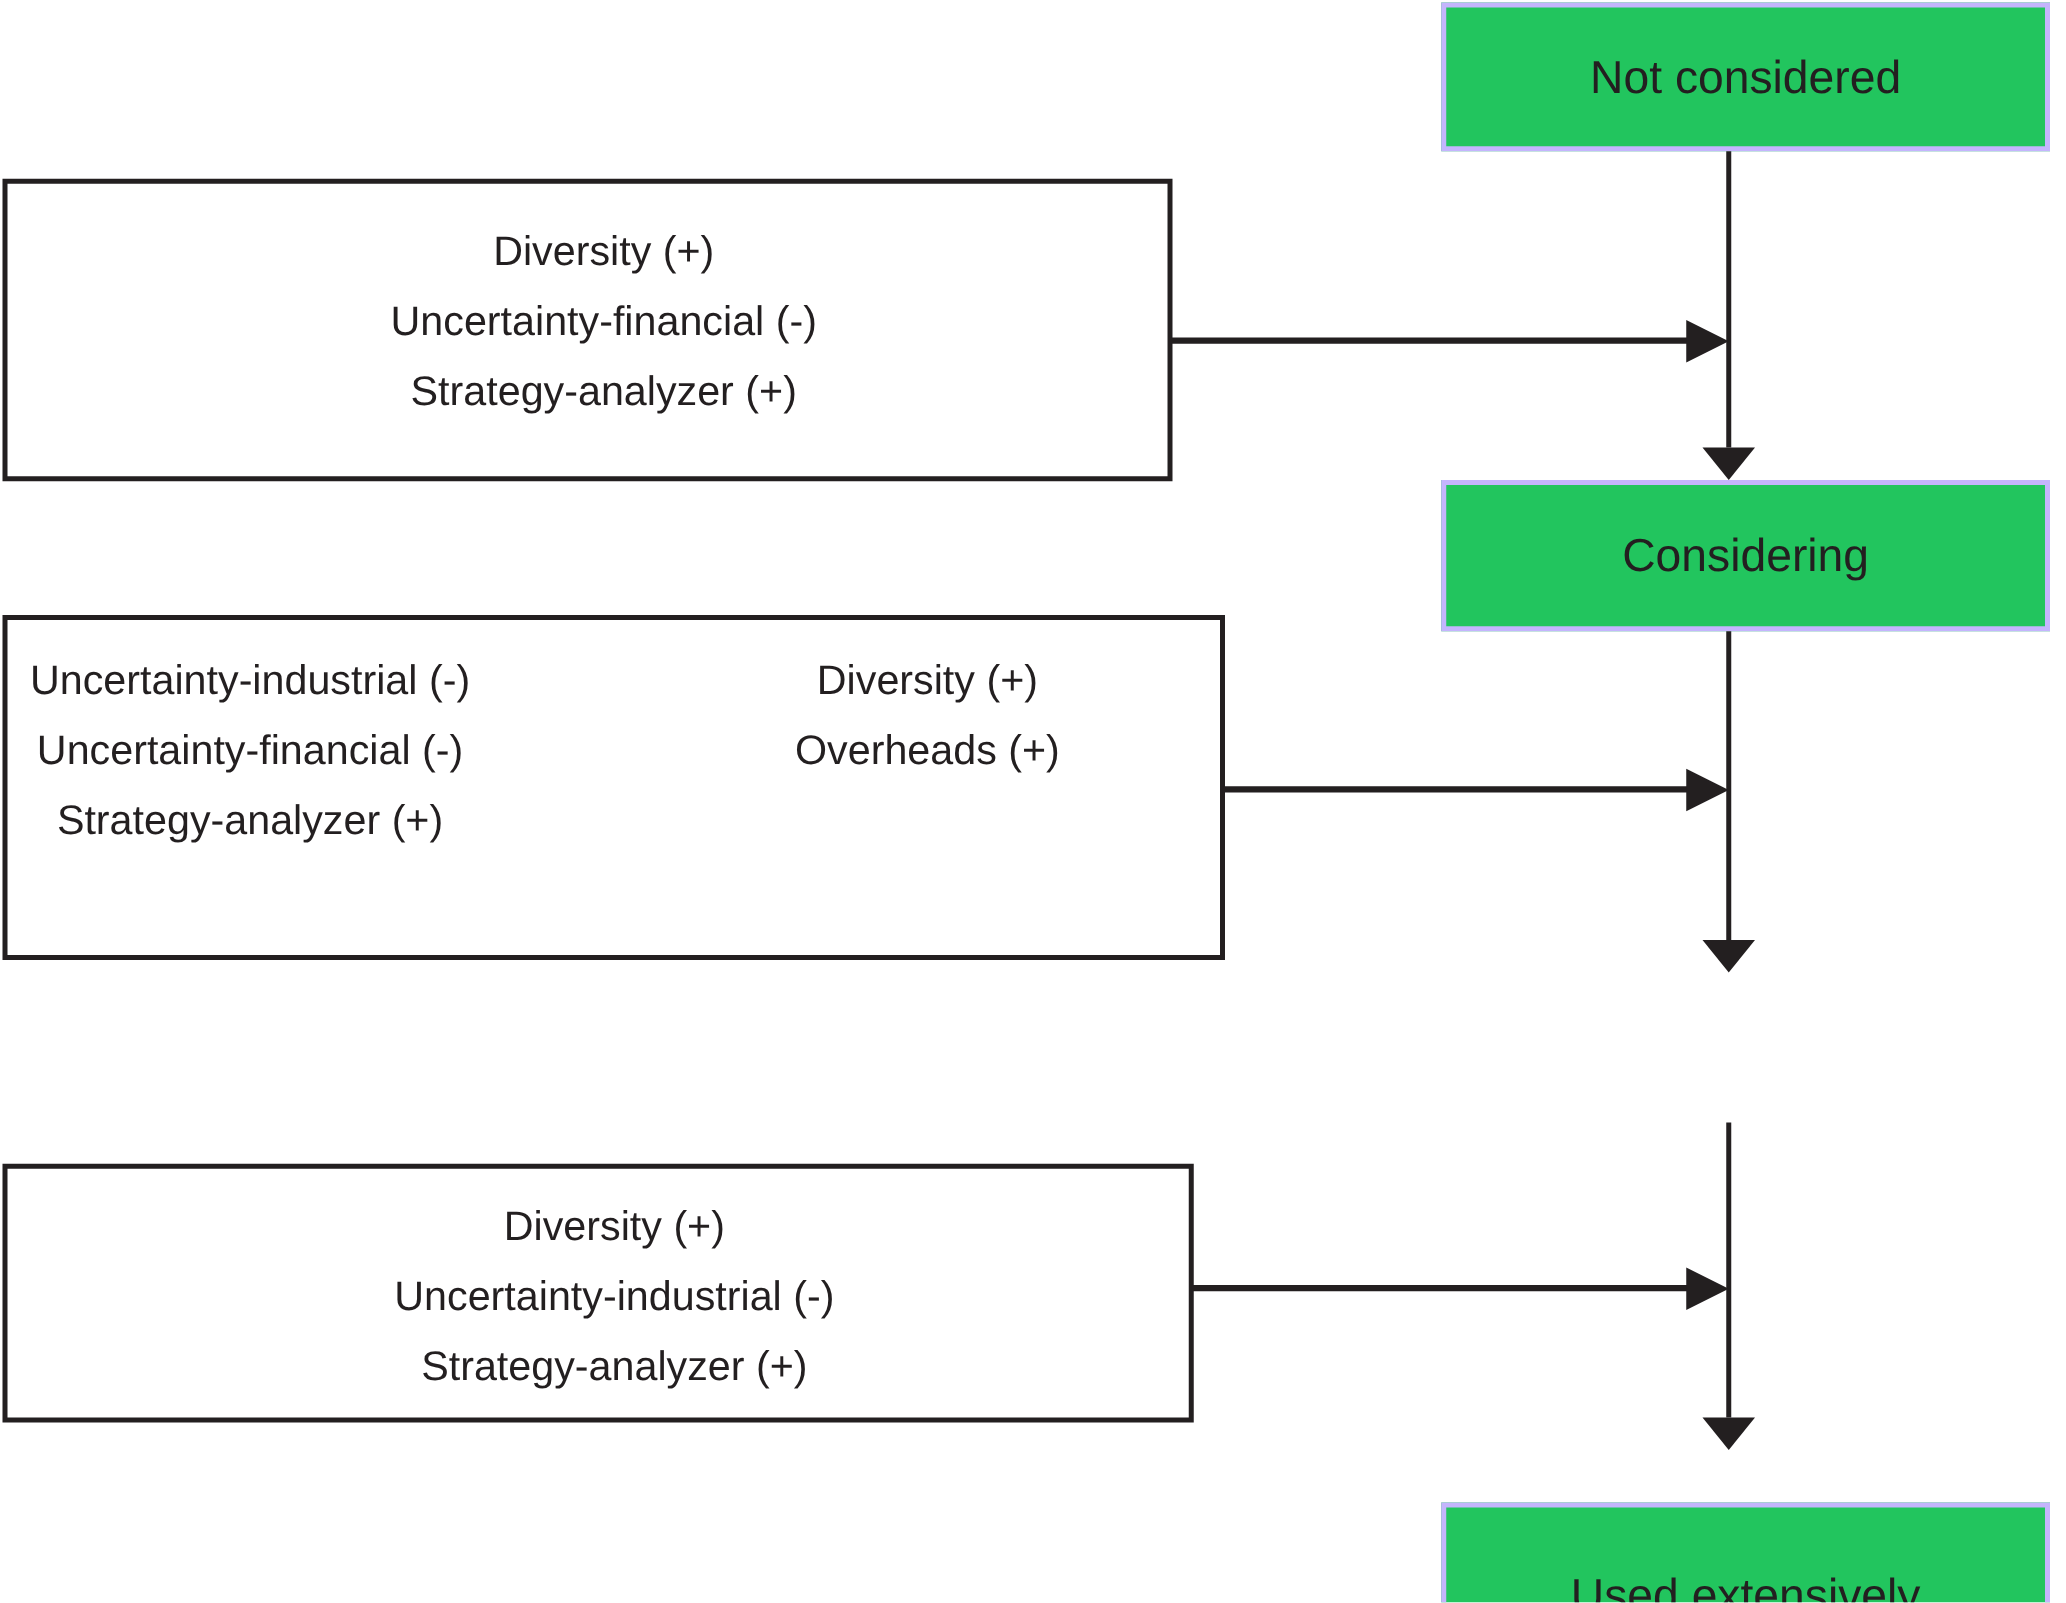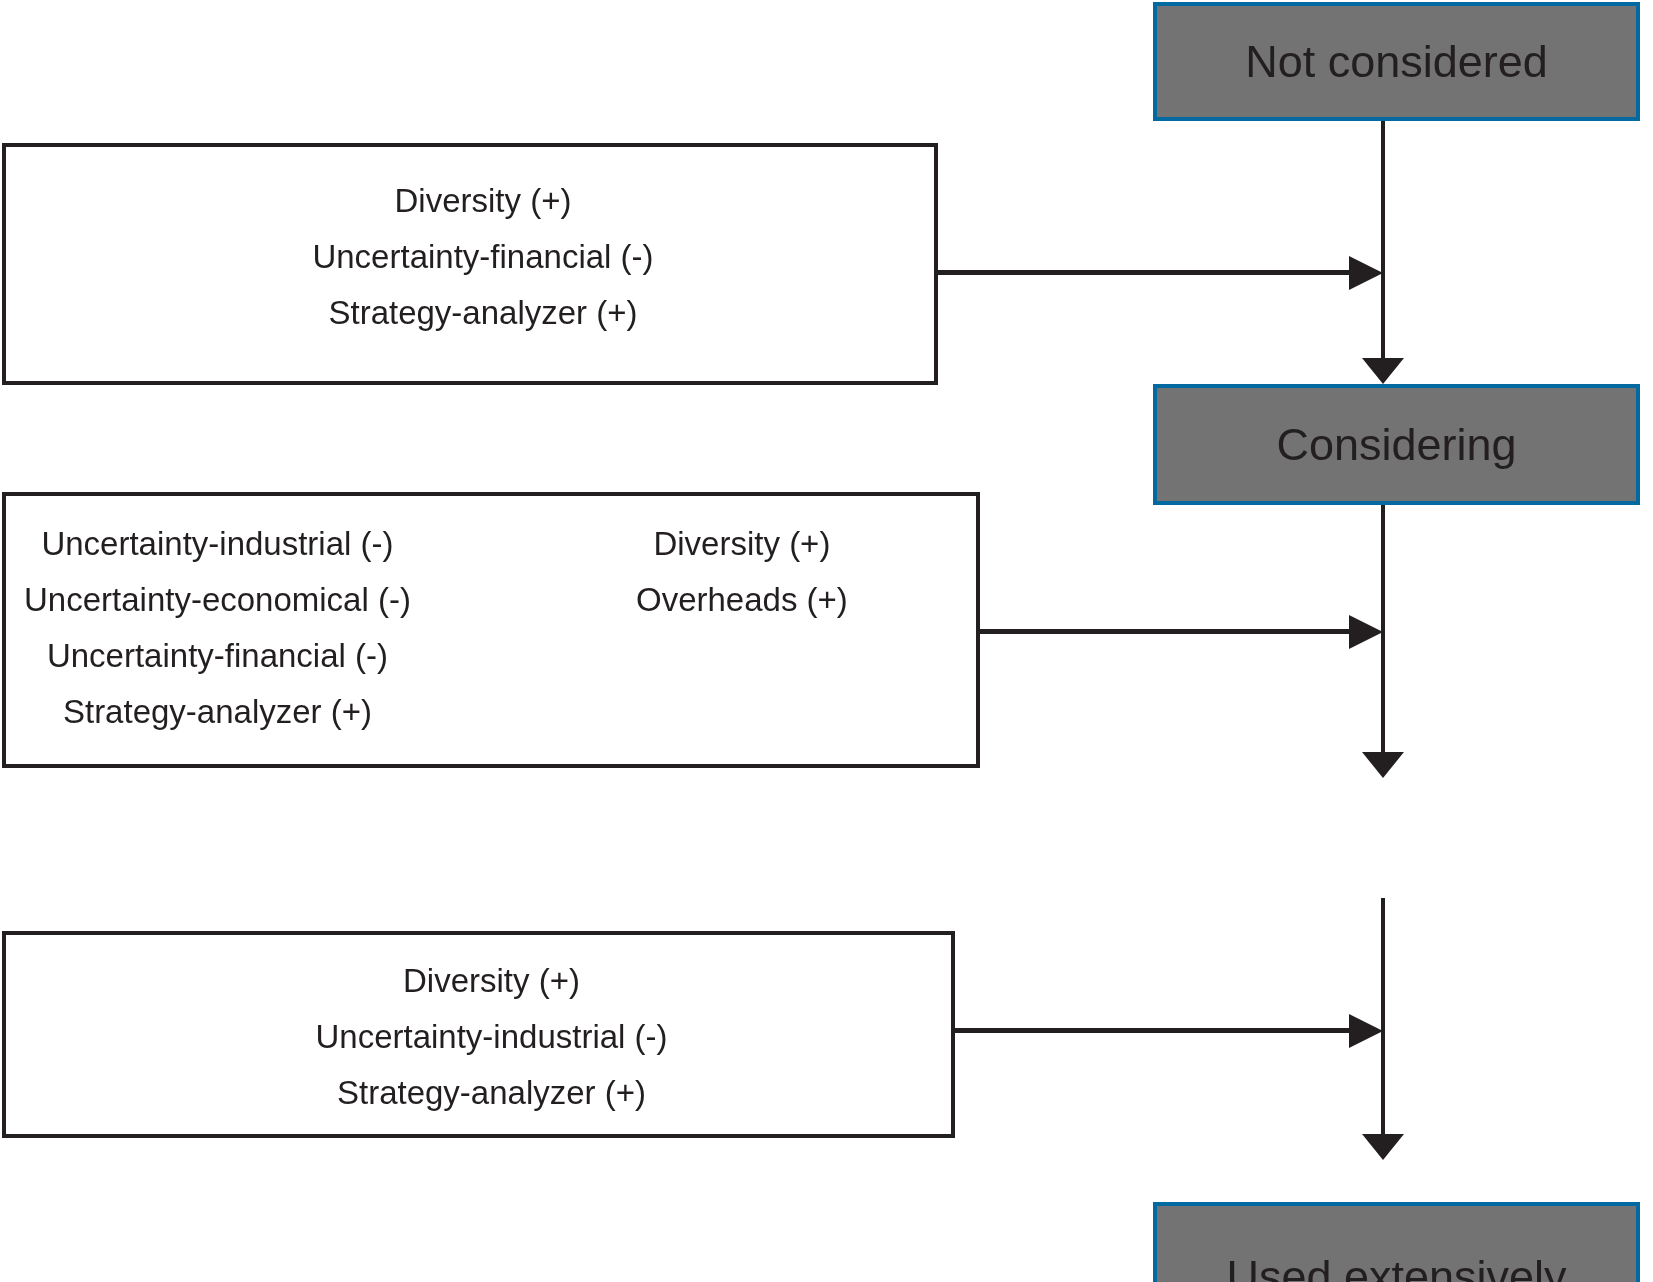--- a/index.html
+++ b/index.html
@@ -14,27 +14,27 @@
     background: #ffffff;
     font-family: "Liberation Sans", sans-serif;
     color: #231f20;
     overflow: hidden;
   }
   
   .stage-box {
     position: absolute;
     left: 1153px;
     width: 487px;
-    border: 4px solid #0369a1;
+    border: 4px solid #c4b5fd;
     box-sizing: border-box;
-    background: #737373;
+    background: #22c55e;
     display: flex;
     align-items: center;
     justify-content: center;
-    font-size: 45px;
+    font-size: 37px;
     line-height: 1;
     letter-spacing: 0px;
     white-space: nowrap;
   }
   .stage-1 { top: 2px;    height: 119px; }
   .stage-2 { top: 384px;  height: 121px; }
   .stage-3 { top: 778px;  height: 120px; }
   .stage-4 { top: 1160px; height: 148px; margin-top: 42px; }
 
   
@@ -132,21 +132,20 @@
 
   <div class="factor-box factor-1">
     <div>Diversity (+)</div>
     <div>Uncertainty-financial (-)</div>
     <div>Strategy-analyzer (+)</div>
   </div>
 
   <div class="factor-box factor-2">
     <div class="factor-col fcol-1">
       <div>Uncertainty-industrial (-)</div>
-      <div>Uncertainty-economical (-)</div>
       <div>Uncertainty-financial (-)</div>
       <div>Strategy-analyzer (+)</div>
     </div>
     <div class="factor-col fcol-2">
       <div>Diversity (+)</div>
       <div>Overheads (+)</div>
     </div>
   </div>
 
   <div class="factor-box factor-3">

